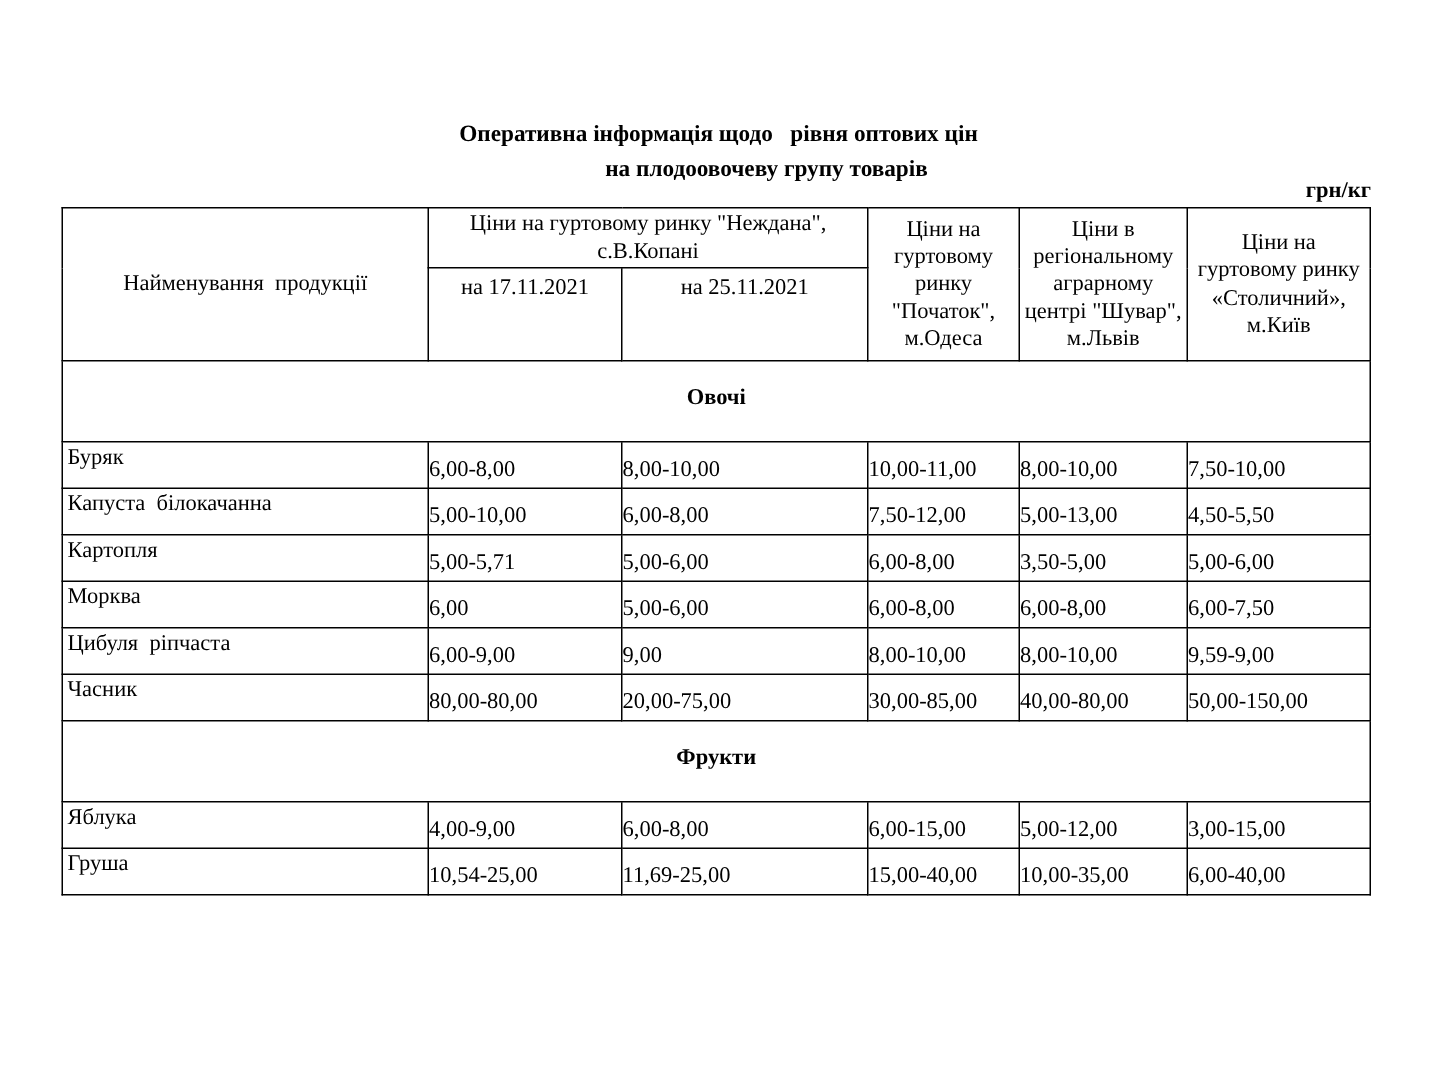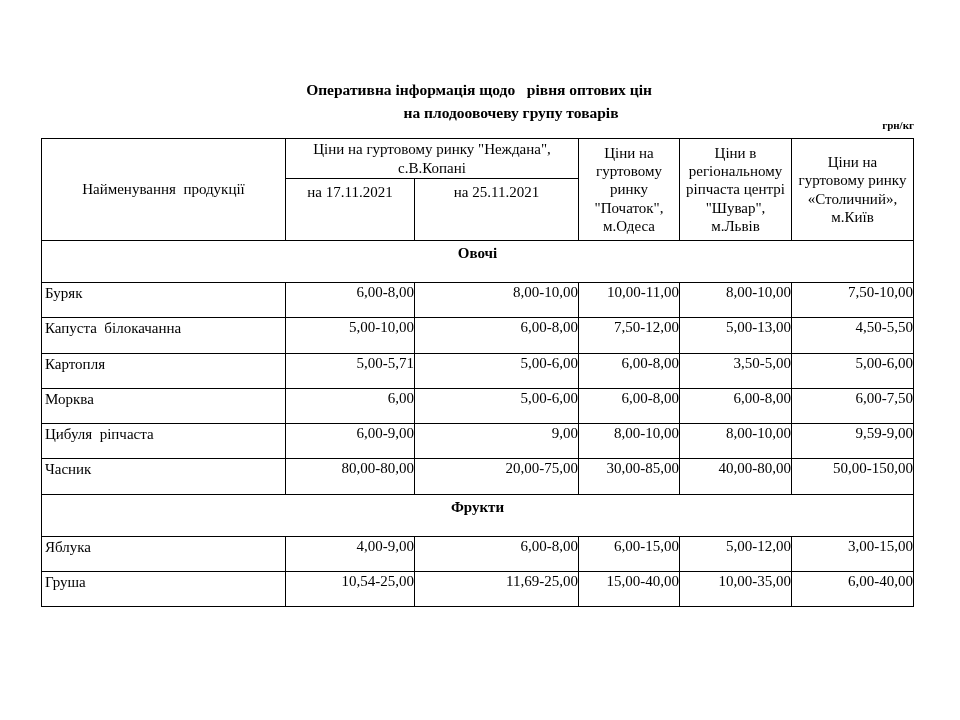--- a/index.html
+++ b/index.html
@@ -10,44 +10,44 @@
   }
   .page{position:relative;width:960px;height:720px;overflow:hidden;background:#fff;}
   .title-line{
     position:absolute;transform:translateX(-50%);
     font-weight:bold;font-size:15.5px;white-space:pre;line-height:1.2;
   }
   .title-line-1{left:479px;top:81px;}
   .title-line-2{left:511px;top:104px;}
   .unit-label{
     position:absolute;top:119px;right:46px;
-    font-weight:bold;font-size:11px;
+    font-weight:bold;font-size:15px;
   }
   table.price-table{
     position:absolute;left:41px;top:138px;width:872px;
     border-collapse:collapse;table-layout:fixed;
     font-size:15px;line-height:1.22;
   }
   .price-table td,.price-table th{
     border:1px solid #000;padding:0;overflow:hidden;
     font-weight:normal;vertical-align:middle;text-align:center;
   }
   th.product-header{white-space:pre-wrap;}
   th.group-header{height:39px;padding:0 2px;}
   tr.dates-row th{height:57px;vertical-align:top;padding-top:4px;}
   th.market-header{padding:0 1px;}
   tr.section-row td{
-    font-weight:bold;vertical-align:top;padding-top:3px;height:38px;
+    font-weight:bold;vertical-align:top;padding-top:15px;height:38px;
   }
   td.name-cell{
     text-align:left;vertical-align:top;
     padding:1px 1px 0 3px;height:29px;white-space:pre-wrap;margin-left:29px;
   }
   td.price-cell{
-    text-align:right;vertical-align:bottom;padding-bottom:16px;
+    text-align:left;vertical-align:bottom;padding-bottom:3px;
   }
 </style>
 </head>
 <body>
 
 <div class="page">
 
   <div class="title-line title-line-1">Оперативна інформація щодо   рівня оптових цін</div>
   <div class="title-line title-line-2">на плодоовочеву групу товарів</div>
   <div class="unit-label">грн/кг</div>
@@ -59,21 +59,21 @@
         <col style="width:164px">
       <col style="width:101px">
         <col style="width:112px">
         <col style="width:122px">
     </colgroup>
     <tbody>
       <tr>
         <th rowspan="2" class="product-header">Найменування  продукції</th>
         <th colspan="2" class="group-header">Ціни на гуртовому ринку "Неждана", с.В.Копані</th>
         <th rowspan="2" class="market-header">Ціни на гуртовому ринку "Початок", м.Одеса</th>
-        <th rowspan="2" class="market-header">Ціни в регіональному ріпчаста центрі "Шувар", м.Львів</th>
+        <th rowspan="2" class="market-header">Ціни в регіональному аграрному центрі "Шувар", м.Львів</th>
         <th rowspan="2" class="market-header">Ціни на гуртовому ринку «Столичний», м.Київ</th>
       </tr>
       <tr class="dates-row">
         <th>на 17.11.2021</th>
         <th>на 25.11.2021</th>
       </tr>
 
       <tr class="section-row">
         <td colspan="6">Овочі</td>
       </tr>

